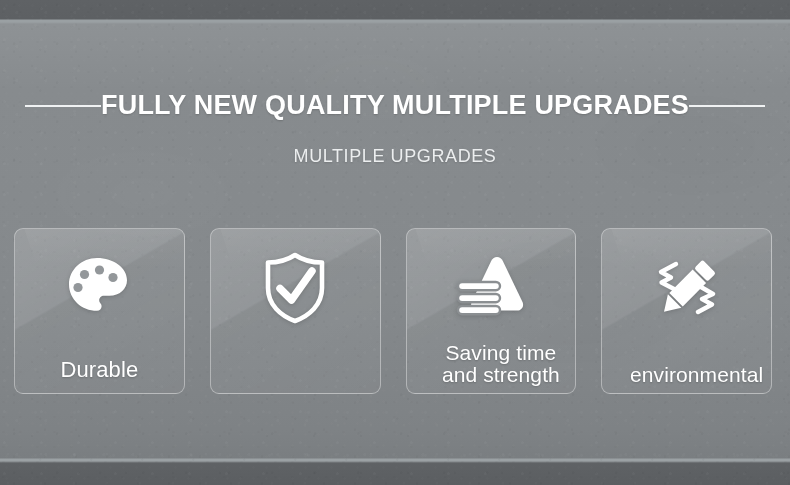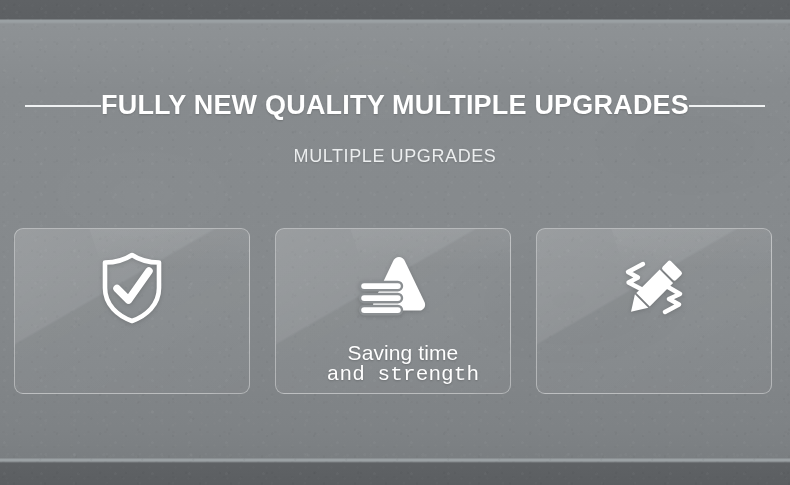--- a/index.html
+++ b/index.html
@@ -150,41 +150,53 @@
     color:#ffffff;
     font-size:22px;
     line-height:1.02;
     font-weight:normal;
     letter-spacing:.1px;
     text-shadow:0 1px 2px rgba(0,0,0,.20);
     z-index:2;
     padding:0 4px;
   }
   .label.two-line { font-size:21px; bottom:8px;margin-left:20px; }
-  .label .l2 { display:block;font-family:Liberation Mono, monospace; }
+  .label .l2 { display:block; }
 </style>
 </head>
 <body>
 
 <div class="banner">
 
   <div class="tex-a"></div>
   <div class="tex-b"></div>
   <div class="tex-c"></div>
 
   <div class="head">
     <span class="rule"></span>
     <span class="title">FULLY NEW QUALITY  MULTIPLE UPGRADES</span>
     <span class="rule"></span>
   </div>
 
   <div class="subtitle">MULTIPLE UPGRADES</div>
 
   <div class="cards">
 
+    <div class="card">
+      <div class="icon">
+        <svg width="72" height="72" viewBox="0 0 72 72" aria-hidden="true">
+          <path fill="#ffffff" d="M34 6C18.6 6 6 17.8 6 32.4c0 14.6 12.6 26.4 28 26.4 2.6 0 4.6-2 4.6-4.5 0-1.2-.5-2.2-1.2-3-.7-.8-1.2-1.8-1.2-3 0-2.5 2.1-4.5 4.7-4.5h5.5C56.6 43.8 64 36.8 64 28.2 64 15.9 50.6 6 34 6z"></path>
+          <circle cx="21.5" cy="22.5" r="4.6" fill="#93979a"></circle>
+          <circle cx="36.5" cy="18.0" r="4.6" fill="#93979a"></circle>
+          <circle cx="15.0" cy="35.5" r="4.6" fill="#93979a"></circle>
+          <circle cx="50.0" cy="25.5" r="4.6" fill="#93979a"></circle>
+        </svg>
+      </div>
+      <div class="label">Durable</div>
+    </div>
 
     <div class="card">
       <div class="icon">
         <svg width="70" height="76" viewBox="0 0 70 76" aria-hidden="true">
           <path d="M35 5 C26 11, 15 12.5, 8 12.5 L8 38 C8 55, 21 66, 35 71 C49 66, 62 55, 62 38 L62 12.5 C55 12.5, 44 11, 35 5 Z" fill="none" stroke="#ffffff" stroke-width="4.6" stroke-linejoin="round"></path>
           <path d="M20 38.5 L31.5 50 L52 21" fill="none" stroke="#ffffff" stroke-width="7.5" stroke-linecap="round" stroke-linejoin="round"></path>
         </svg>
       </div>
     </div>
 
@@ -209,17 +221,18 @@
           <g transform="rotate(45 38 37)">
             <rect x="29" y="6" width="19" height="12" rx="2.5" fill="#ffffff"></rect>
             <rect x="29" y="20" width="19" height="33" fill="#ffffff"></rect>
             <path d="M29 55 L48 55 L38.5 70 Z" fill="#ffffff"></path>
           </g>
           <path d="M27 13 L12 21 L22 26.5 L12.5 31.5 L25 38" fill="none" stroke="#ffffff" stroke-width="4.4" stroke-linecap="round" stroke-linejoin="round"></path>
           <path d="M52 36 L64 43 L53 48 L63 53.5 L49 61" fill="none" stroke="#ffffff" stroke-width="4.4" stroke-linecap="round" stroke-linejoin="round"></path>
         </svg>
       </div>
       <div class="label two-line">
+        <span class="l2">environmental</span>
       </div>
     </div>
 
   </div>
 </div>
 
 </body></html>

